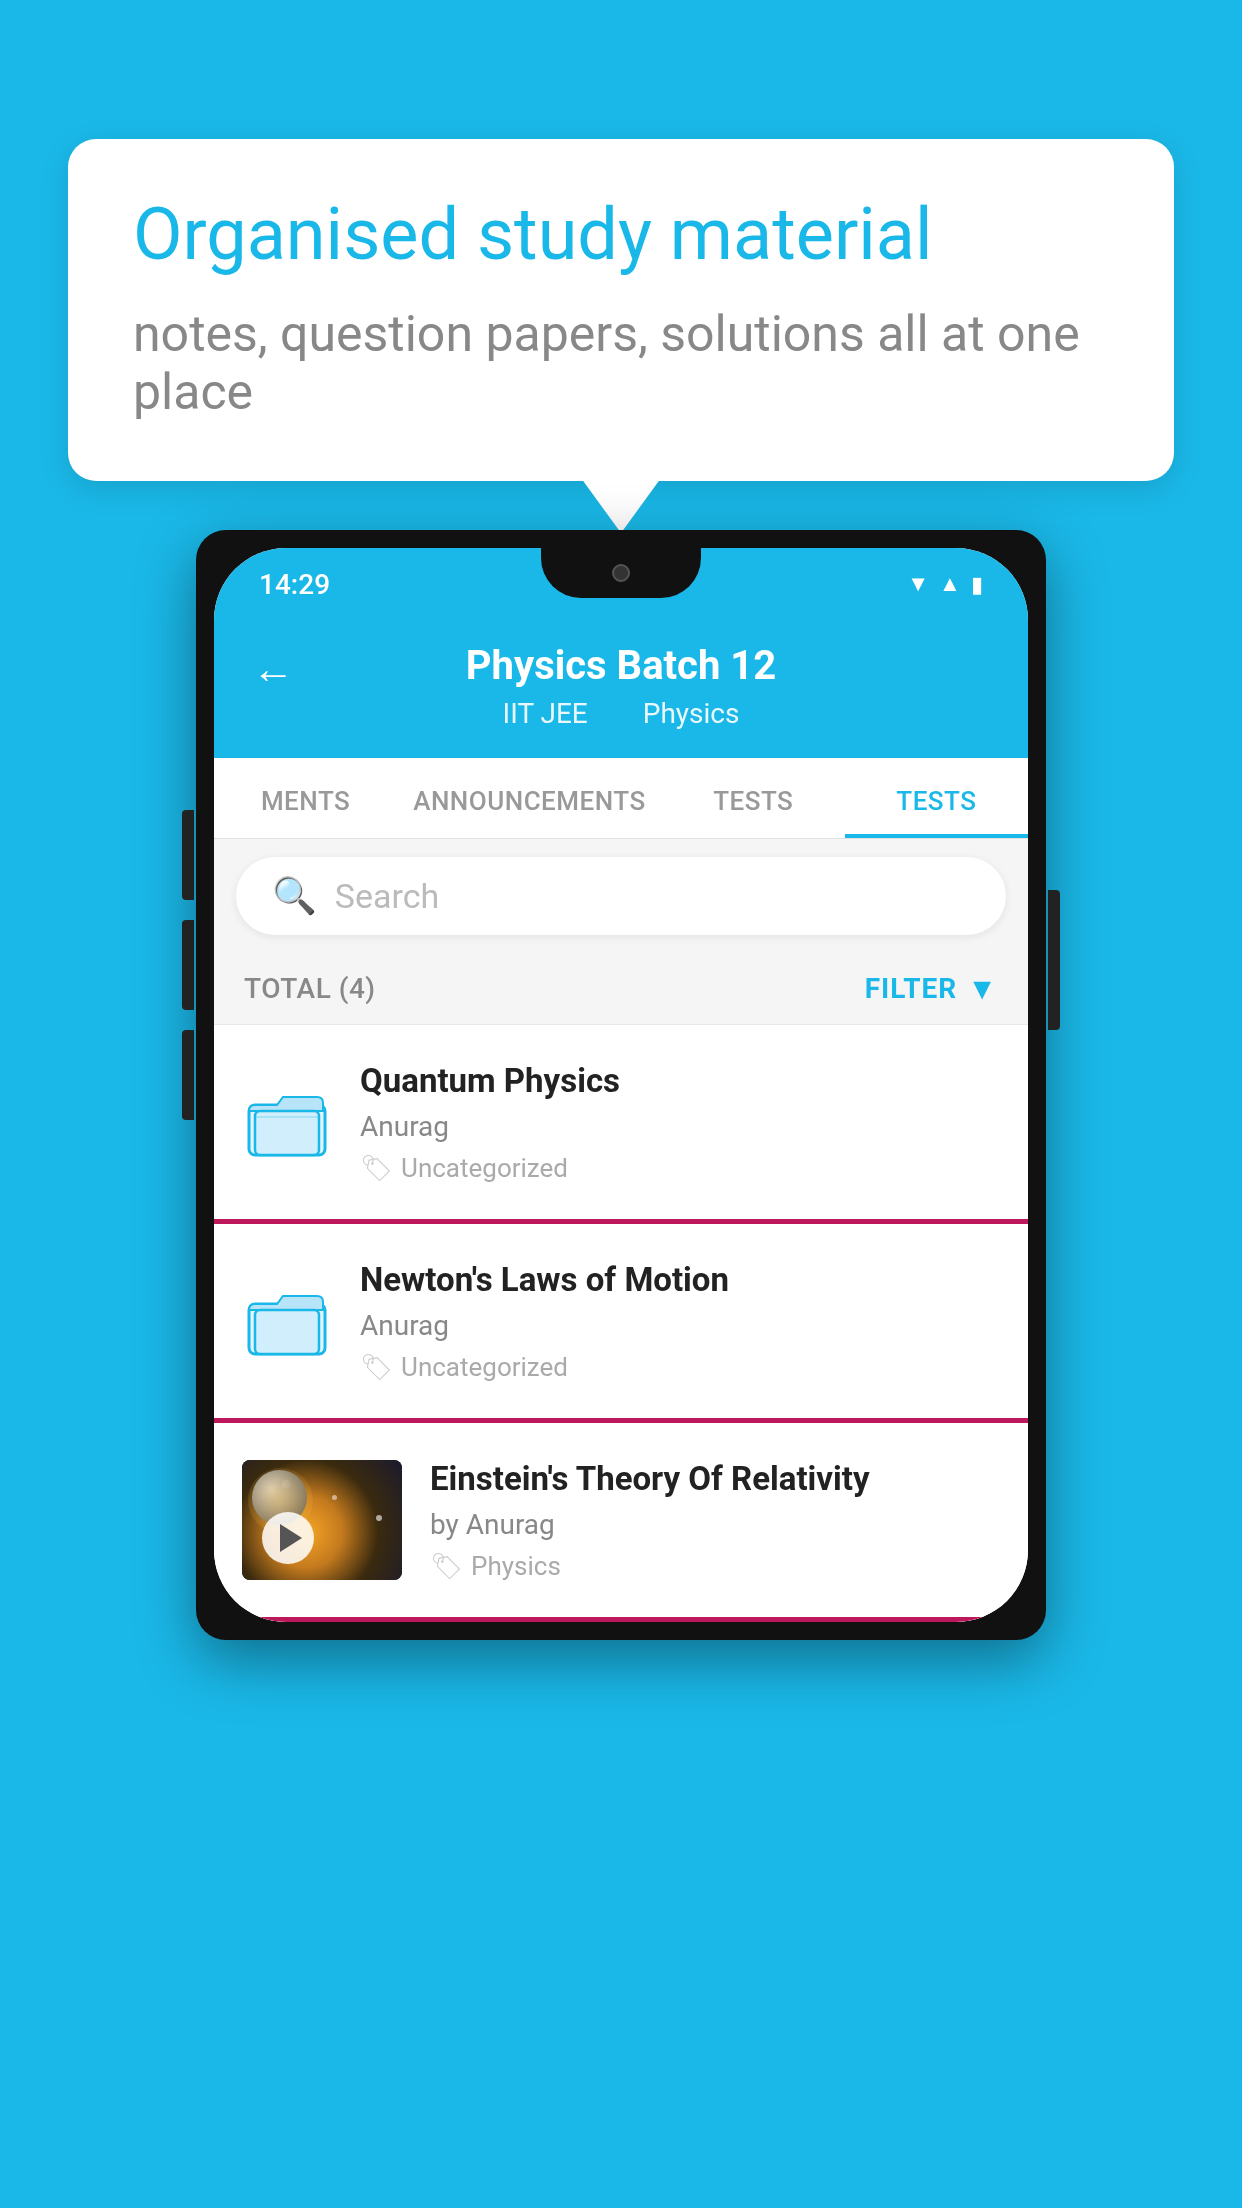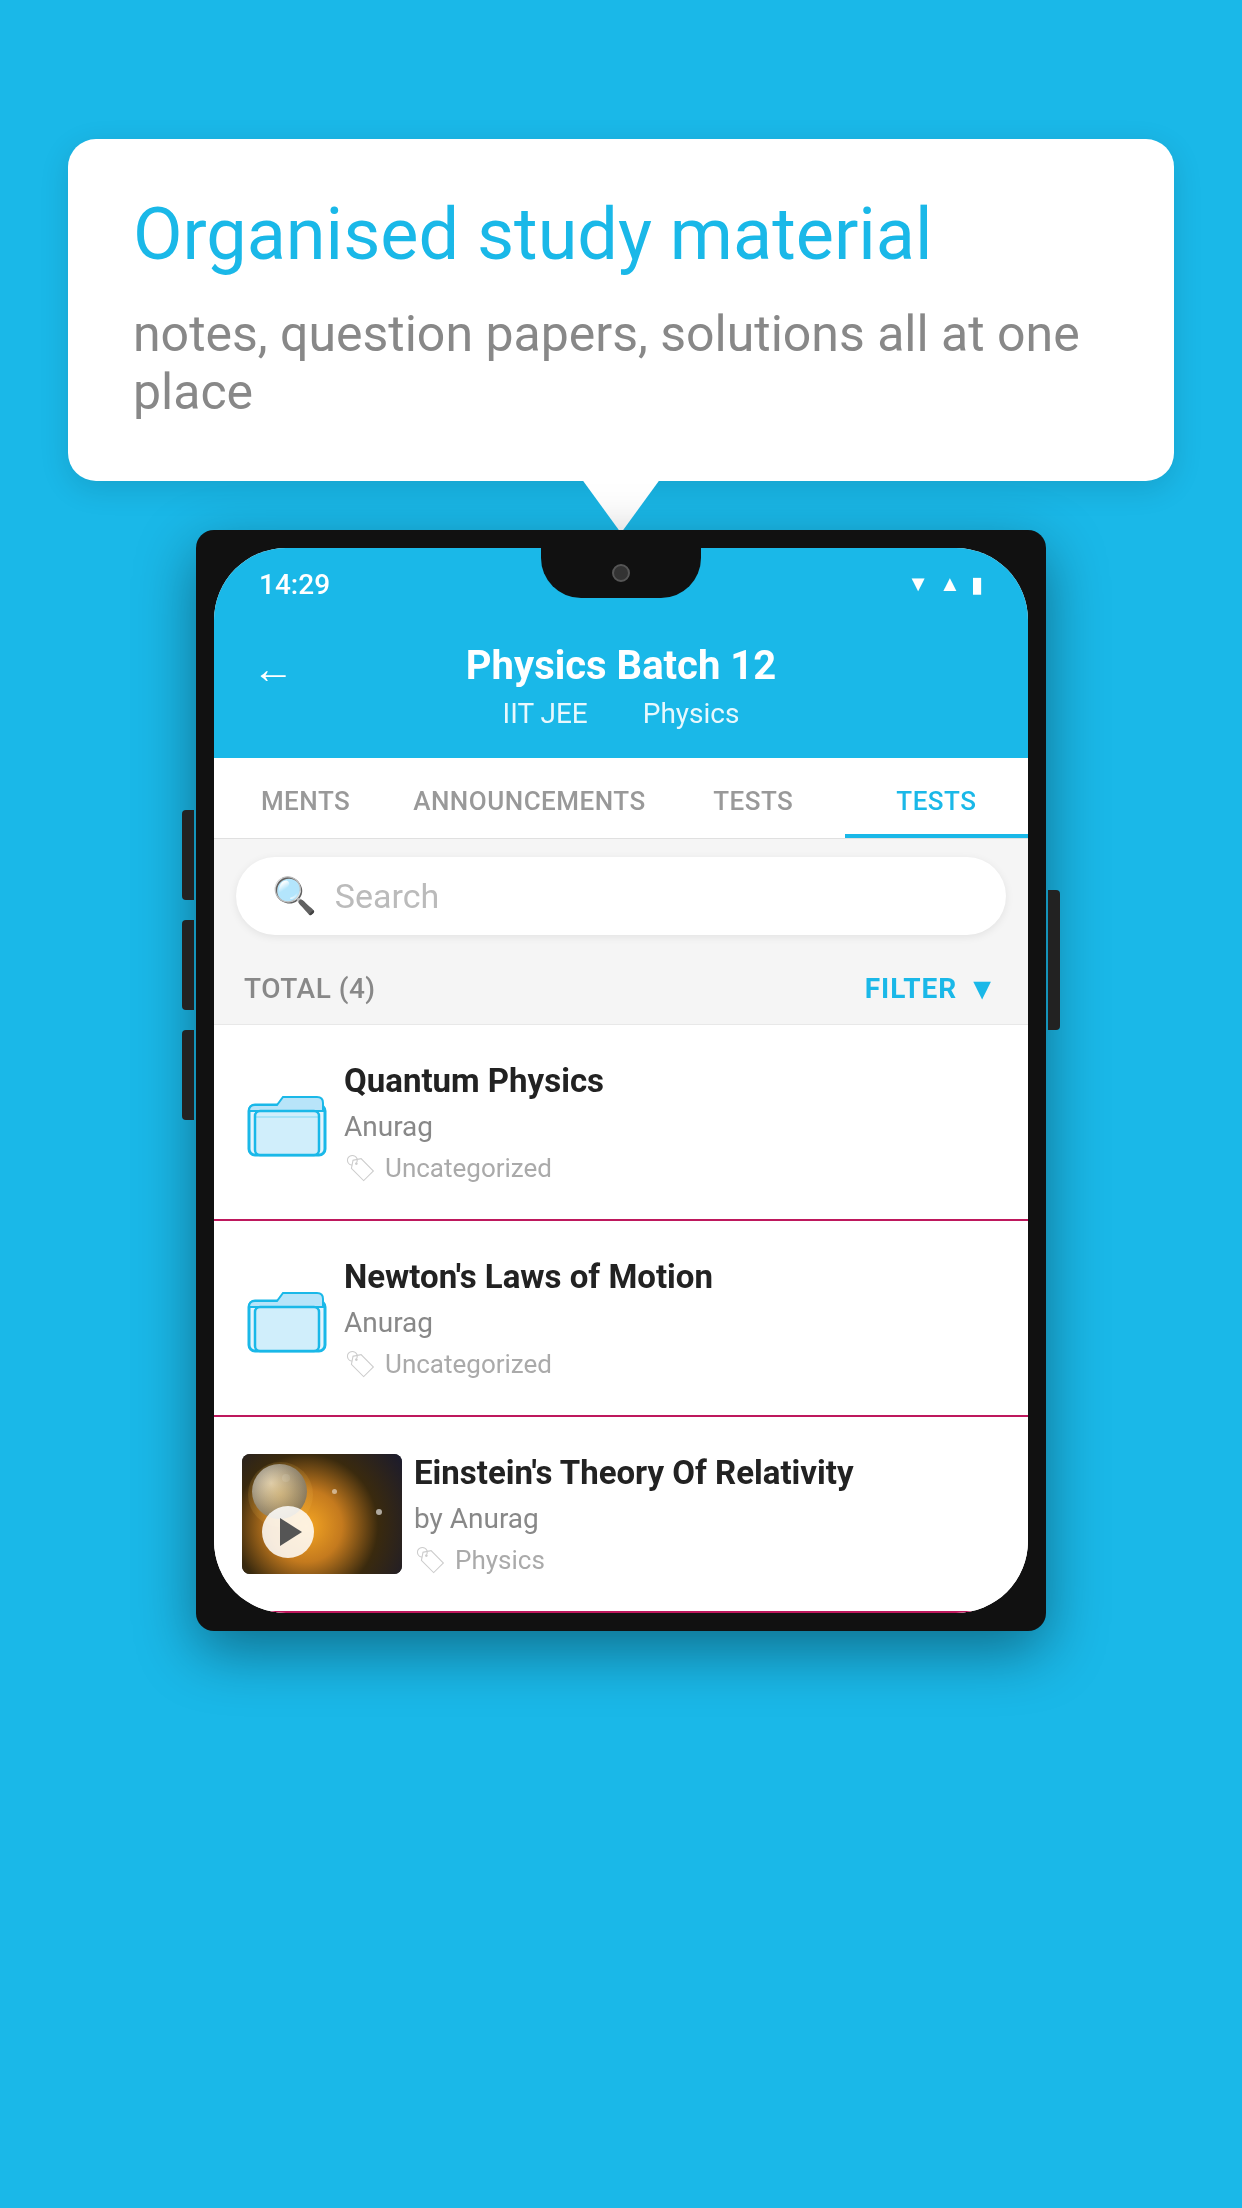--- a/index.html
+++ b/index.html
@@ -56,21 +56,21 @@
       top: 530px;
       left: 50%;
       transform: translateX(-50%);
       width: 850px;
     }
 
     .phone-frame {
       position: relative;
       width: 850px;
       background: #111;
-      border-radius: 18px;
+      border-radius: 30px;
       padding: 18px;
       box-shadow: 0 20px 60px rgba(0,0,0,0.4);
     }
 
     
     .phone-frame::before {
       content: '';
       position: absolute;
       left: -14px;
       top: 280px;
@@ -259,22 +259,22 @@
     }
 
     
     .video-list {
       background: white;
     }
     .video-item {
       display: flex;
       align-items: center;
       padding: 36px 28px;
-      border-bottom: 2px solid #be185d;
-      gap: 12px;
+      border-bottom: 5px solid #be185d;
+      gap: 28px;
     }
     .video-thumb {
       width: 160px;
       height: 120px;
       flex-shrink: 0;
       border-radius: 8px;
       overflow: hidden;
       position: relative;
       background: #222;
     }

